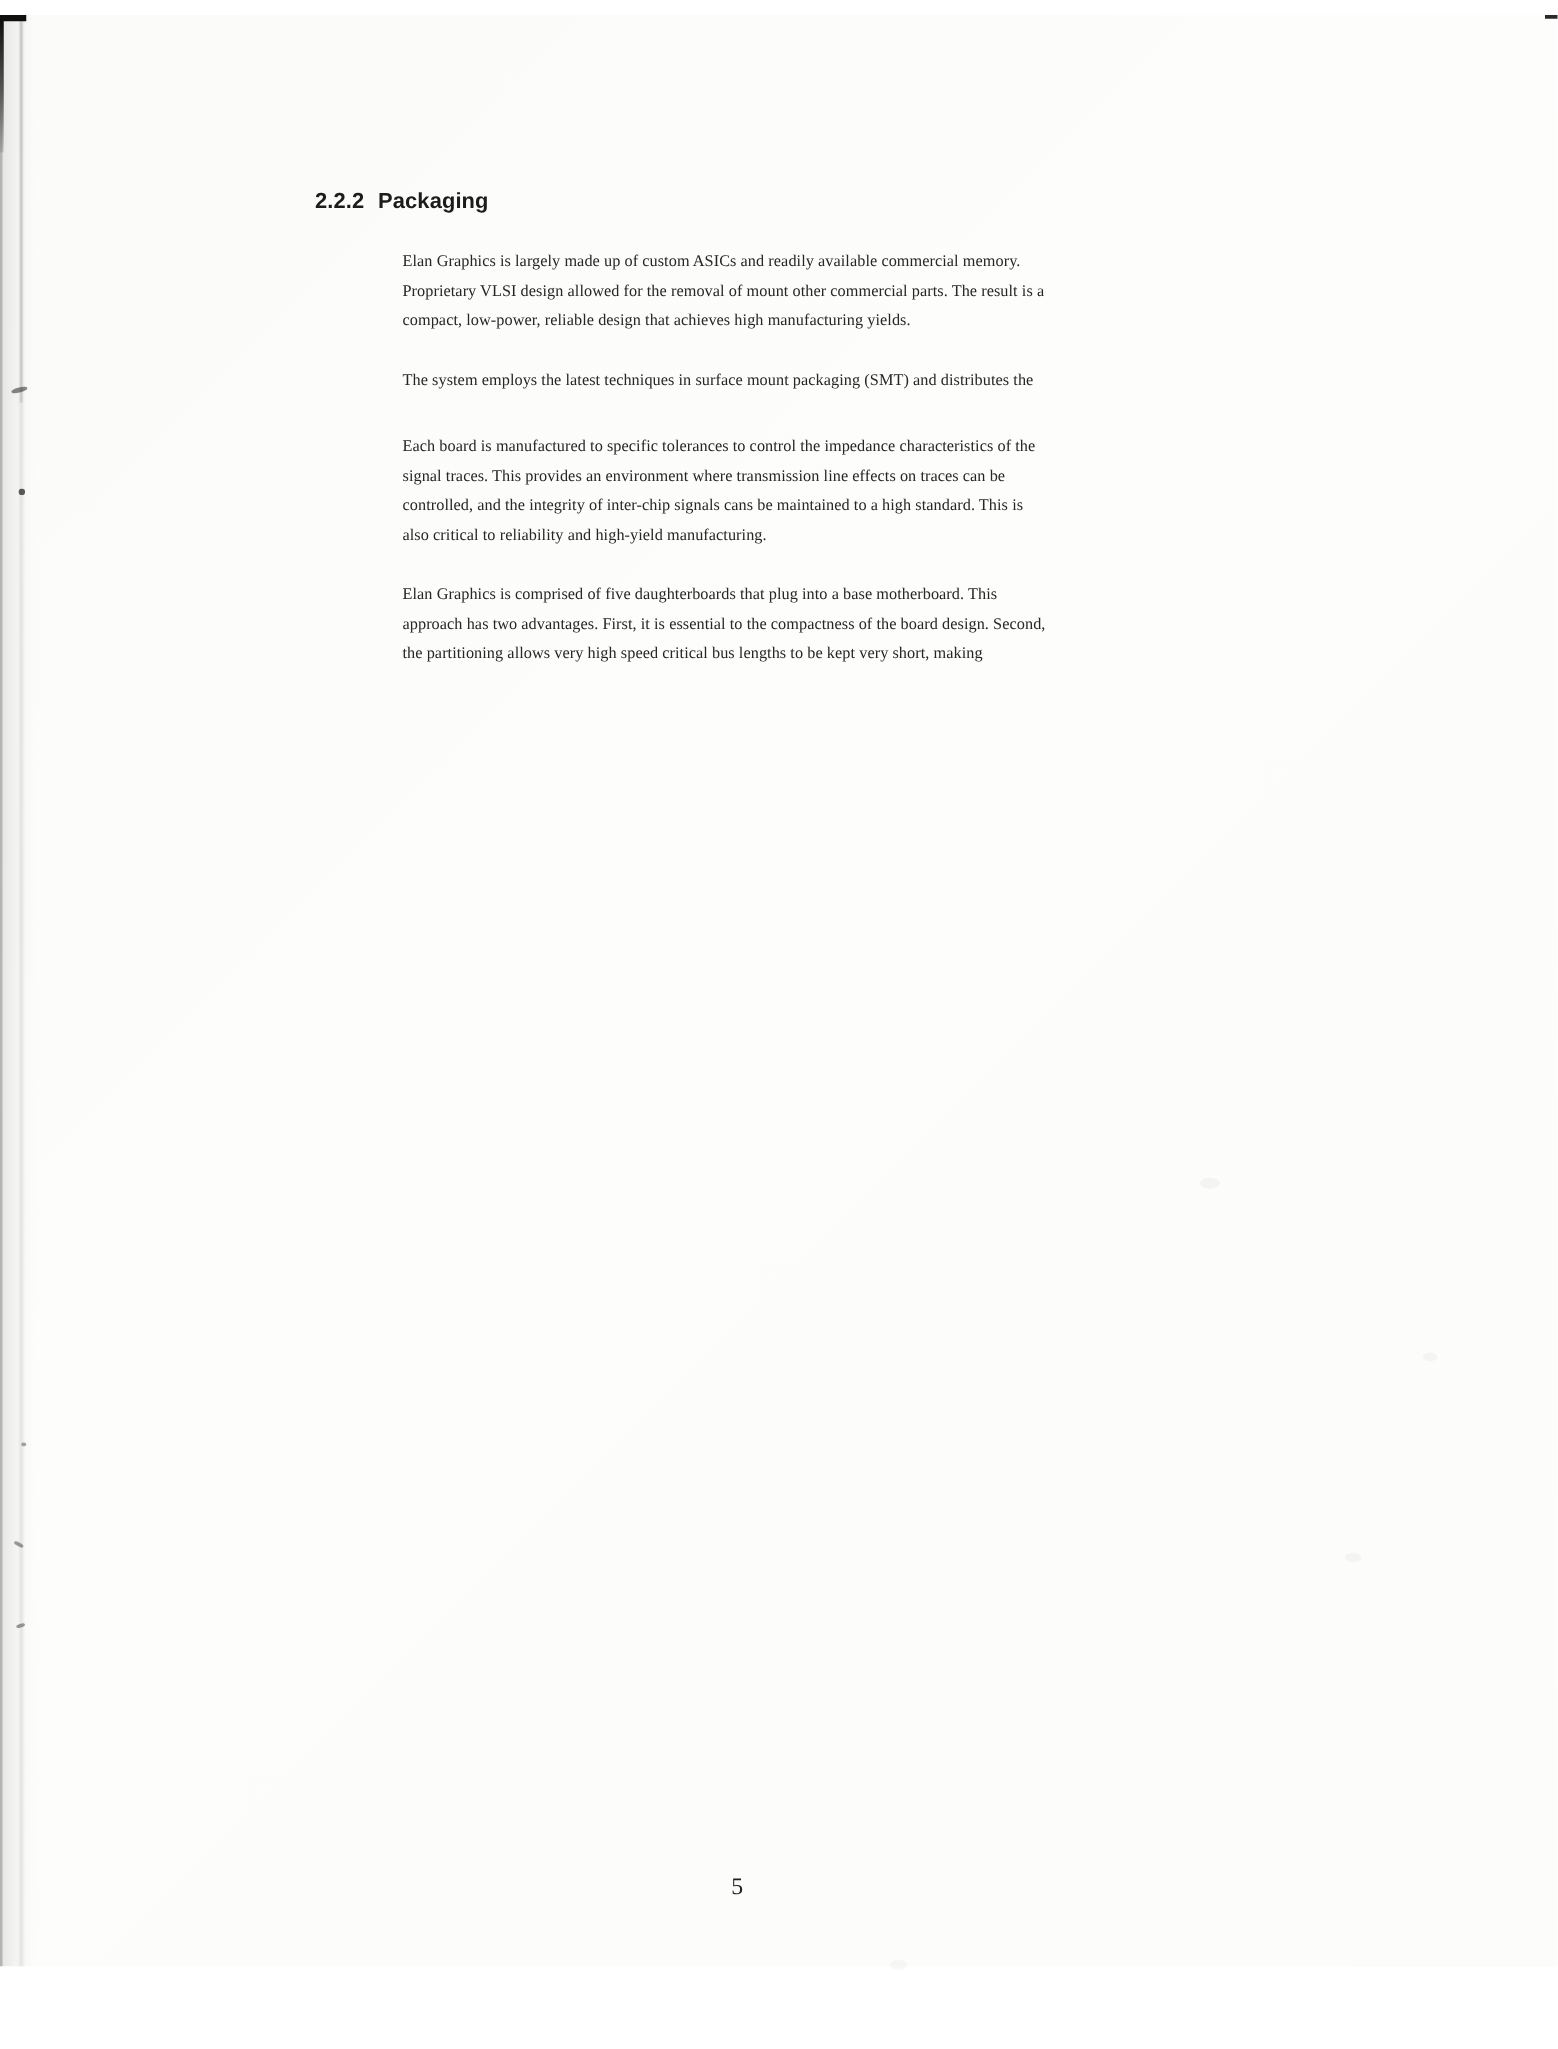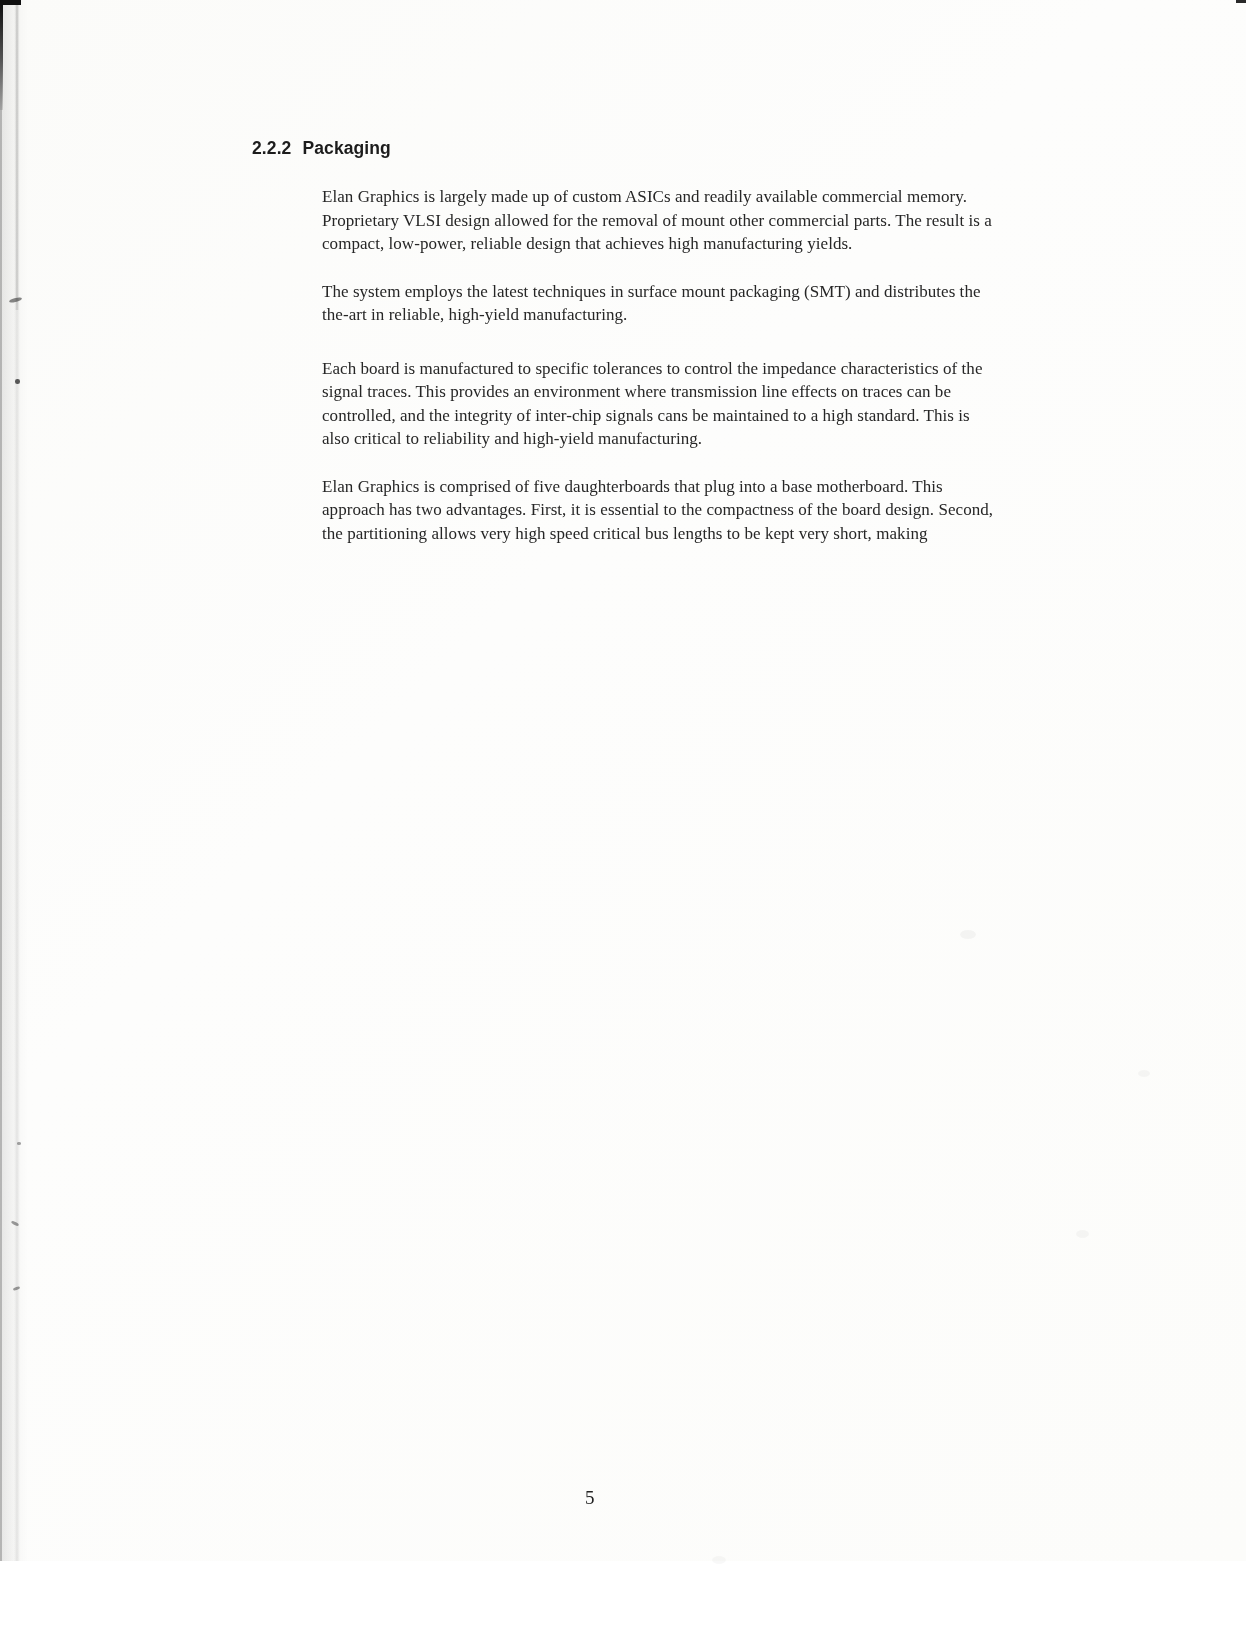--- a/index.html
+++ b/index.html
@@ -3,21 +3,21 @@
 <meta charset="utf-8">
 <style>
   html, body { margin: 0; padding: 0; }
   body {
     width: 1246px; height: 1639px;
     background: #ffffff;
     font-family: "Liberation Serif", serif;
     overflow: hidden;
   }
   .page {
-    position: absolute; left: 0; top: 0;
+    position: absolute; left: 0; top: 12px;
     width: 1246px; height: 1561px;
     background: linear-gradient(135deg, #fbfbf9 0%, #fdfdfc 40%, #fcfcfa 100%);
   }
 
   
   .left-shadow {
     position: absolute; left: 0; top: 0; width: 28px; height: 100%;
     background: linear-gradient(to right, rgba(70,70,70,0.13), rgba(90,90,90,0.04) 55%, rgba(0,0,0,0));
   }
   .left-edge-line {
@@ -61,21 +61,21 @@
     position: absolute; left: 252px; top: 138px;
     font-family: "Liberation Sans", sans-serif;
     font-weight: 700; font-size: 17.5px; color: #1c1c1c;
     letter-spacing: 0.1px; white-space: nowrap;
   }
   .section-heading .num { margin-right: 11px; }
 
   .body-text {
     position: absolute; left: 322px; top: 185px; width: 756px;
     font-family: "Liberation Serif", serif;
-    font-size: 17px; line-height: 23.5px; color: #262626;
+    font-size: 13px; line-height: 23.5px; color: #262626;
     letter-spacing: 0.05px;
   }
   .para { margin: 0 0 24px 0; }
   .para.gap-lg { margin-bottom: 30px; }
   .line { white-space: nowrap; }
 
   .page-number {
     position: absolute; left: 585px; top: 1487px;
     font-family: "Liberation Serif", serif;
     font-size: 19px; color: #222222;
@@ -108,21 +108,20 @@
   </div>
 
   <div class="body-text">
     <div class="para">
       <div class="line">Elan Graphics is largely made up of custom ASICs and readily available commercial memory.</div>
       <div class="line">Proprietary VLSI design allowed for the removal of mount other commercial parts. The result is a</div>
       <div class="line">compact, low-power, reliable design that achieves high manufacturing yields.</div>
     </div>
     <div class="para gap-lg">
       <div class="line">The system employs the latest techniques in surface mount packaging (SMT) and distributes the</div>
-      <div class="line">the-art in reliable, high-yield manufacturing.</div>
     </div>
     <div class="para">
       <div class="line">Each board is manufactured to specific tolerances to control the impedance characteristics of the</div>
       <div class="line">signal traces. This provides an environment where transmission line effects on traces can be</div>
       <div class="line">controlled, and the integrity of inter-chip signals cans be maintained to a high standard. This is</div>
       <div class="line">also critical to reliability and high-yield manufacturing.</div>
     </div>
     <div class="para">
       <div class="line">Elan Graphics is comprised of five daughterboards that plug into a base motherboard. This</div>
       <div class="line">approach has two advantages. First, it is essential to the compactness of the board design. Second,</div>

